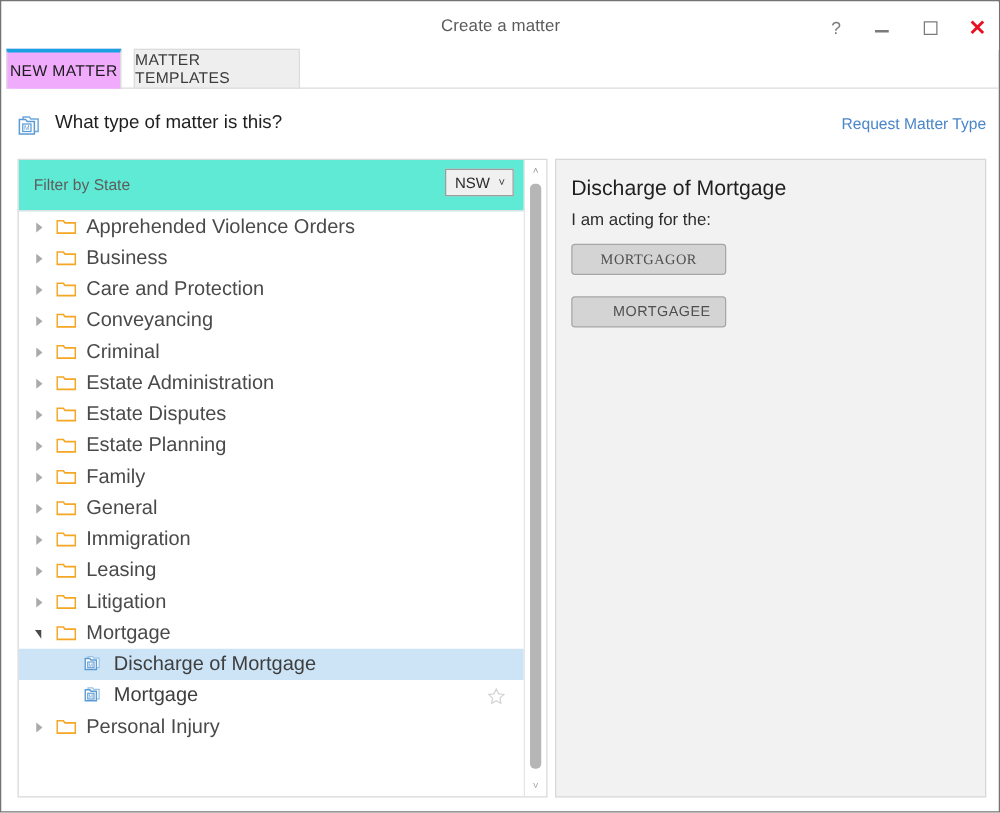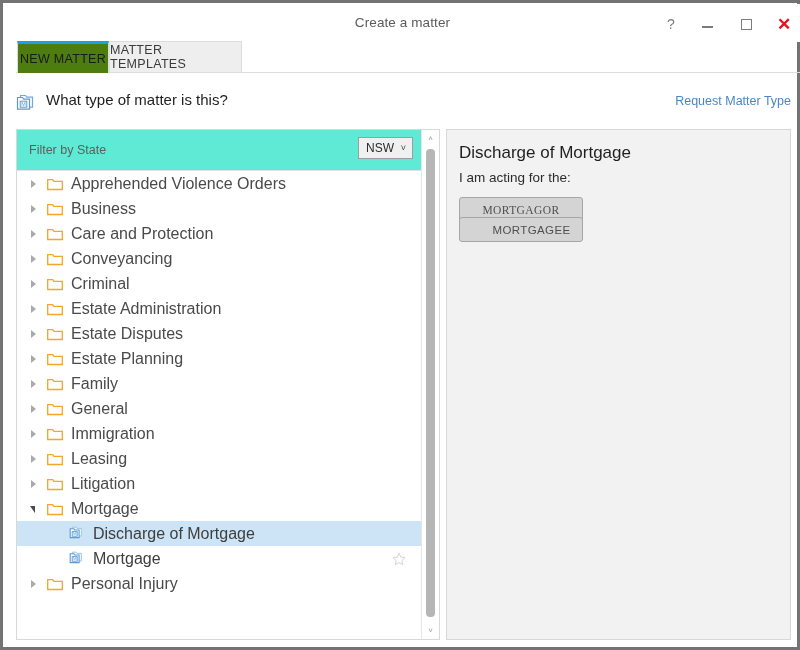--- a/index.html
+++ b/index.html
@@ -11,21 +11,21 @@
     font-family: "Liberation Sans", sans-serif;
     overflow: hidden;
   }
 
   #dialog {
     position: absolute;
     left: 0; top: 0;
     width: 800px;
     height: 650px;
     box-sizing: border-box;
-    border: 3px solid #737373;
+    border: 1px solid #737373;
     background: #ffffff;
   }
 
   
   #titlebar {
     position: absolute;
     left: 1px; top: 1px;
     width: 797px;
     height: 38px;
     background: #ffffff;
@@ -83,23 +83,23 @@
     height: 32px;
     box-sizing: border-box;
     display: flex;
     align-items: center;
     justify-content: center;
     font-size: 12.5px;
     letter-spacing: .3px;
     cursor: default;
   }
   #tab-new-matter {
-    left: 13px;
+    left: 3px;
     width: 92px;
-    background: #4d7c0f;
+    background: #f0abfc;
     border: 1px solid #dcdcdc;
     border-bottom: none;
     border-top: 3px solid #1ba1e2;
     color: #1a1a1a;
     z-index: 3;
     align-items: center;
   }
   #tab-matter-templates {
     left: 105px;
     width: 133px;
@@ -306,21 +306,21 @@
     background: #d4d4d4;
     display: flex;
     align-items: center;
     justify-content: center;
     font-size: 11.5px;
     letter-spacing: .4px;
     color: #4f4f4f;
     cursor: pointer;
   }
   #btn-mortgagor { top: 67px; font-family: Liberation Serif, serif; }
-  #btn-mortgagee { top: 87px; padding-left: 21px; }
+  #btn-mortgagee { top: 109px; padding-left: 21px; }
 </style>
 </head>
 <body>
 
 <div id="dialog">
 
   <div id="titlebar">
     <div id="title-text">Create a matter</div>
 
     <div class="winbtn" id="btn-help">

